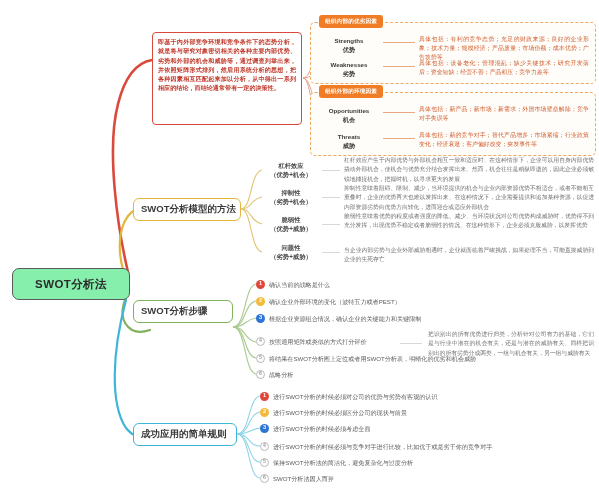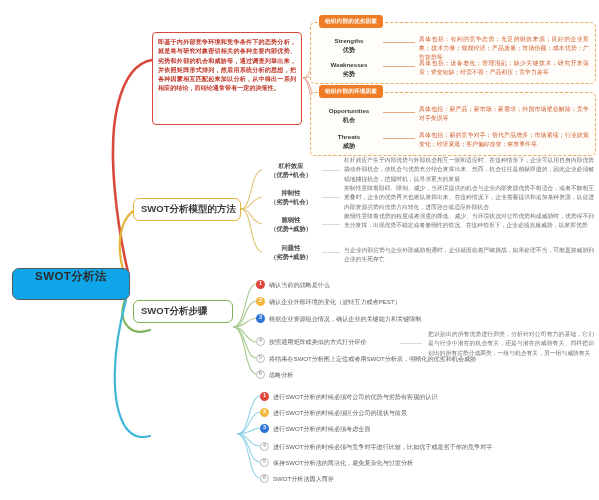--- a/index.html
+++ b/index.html
@@ -20,22 +20,22 @@
     pointer-events: none;
   }
 
   
   .root-node {
     position: absolute;
     left: 12px; top: 268px;
     width: 118px; height: 32px;
     border: 1.6px solid #5a5a5a;
     border-radius: 7px;
-    background: #0ea5e9;
-    display: flex; justify-content: center;
+    background: #86efac;
+    display: flex; align-items: center; justify-content: center;
     font-size: 11.5px; font-weight: bold; color: #2b2b2b;
     letter-spacing: .4px;
     z-index: 6;
   }
 
   
   .topic {
     position: absolute;
     border-radius: 6px;
     background: #fff;
@@ -338,20 +338,23 @@
 
   <div class="bullet-row" style="left:256px; top:353px;">
     <span class="bullet-icon hollow">5</span>
     <span class="bullet-text">将结果在SWOT分析图上定位或者用SWOT分析表，明晰化的优劣和机会威胁</span>
   </div>
   <div class="bullet-row" style="left:256px; top:369px;">
     <span class="bullet-icon hollow">6</span>
     <span class="bullet-text">战略分析</span>
   </div>
 
+  <div class="topic rules">
+    <span>成功应用的简单规则</span>
+  </div>
 
   <div class="bullet-row" style="left:260px; top:391px;">
     <span class="bullet-icon red">1</span>
     <span class="bullet-text">进行SWOT分析的时候必须对公司的优势与劣势有客观的认识</span>
   </div>
   <div class="bullet-row" style="left:260px; top:407px;">
     <span class="bullet-icon yellow">2</span>
     <span class="bullet-text">进行SWOT分析的时候必须区分公司的现状与前景</span>
   </div>
   <div class="bullet-row" style="left:260px; top:423px;">

